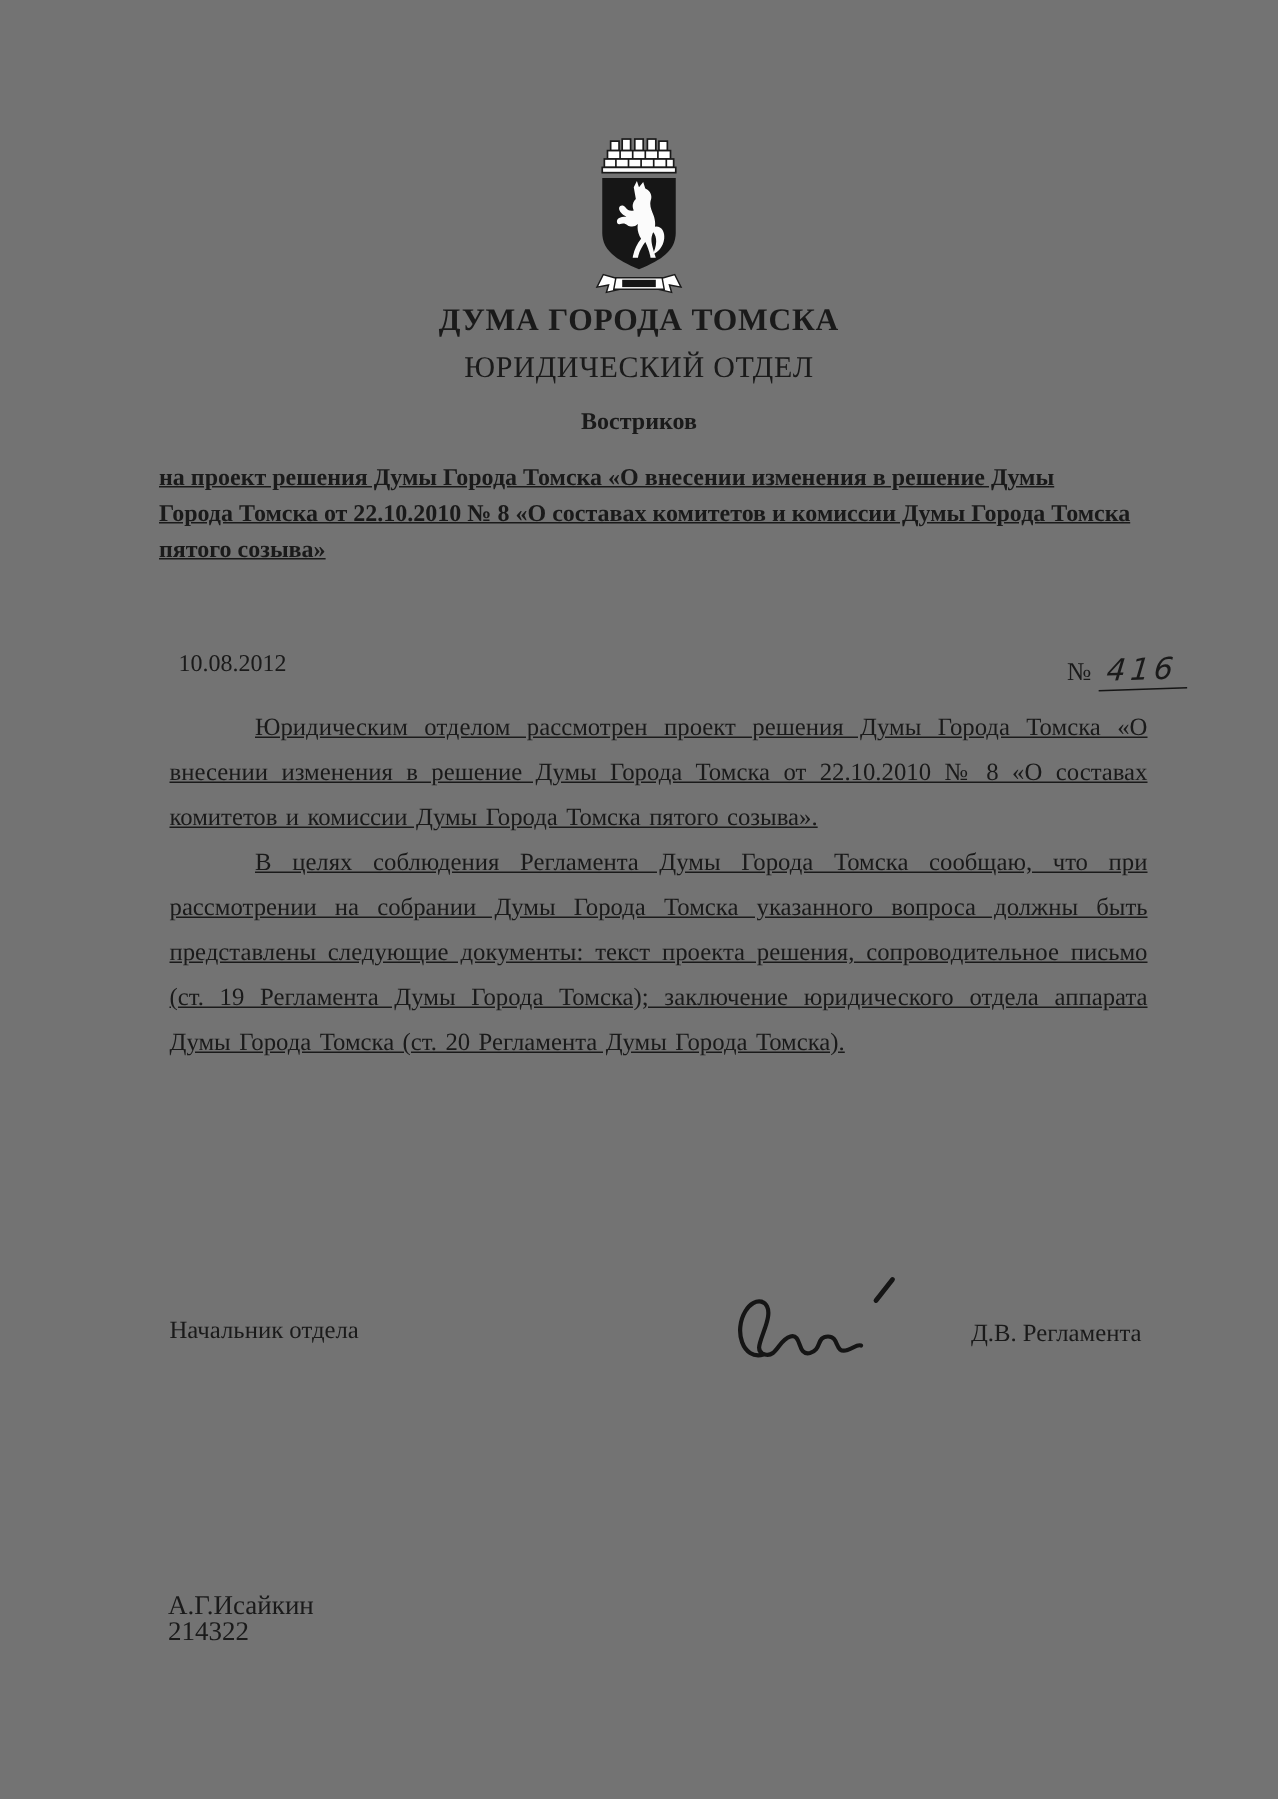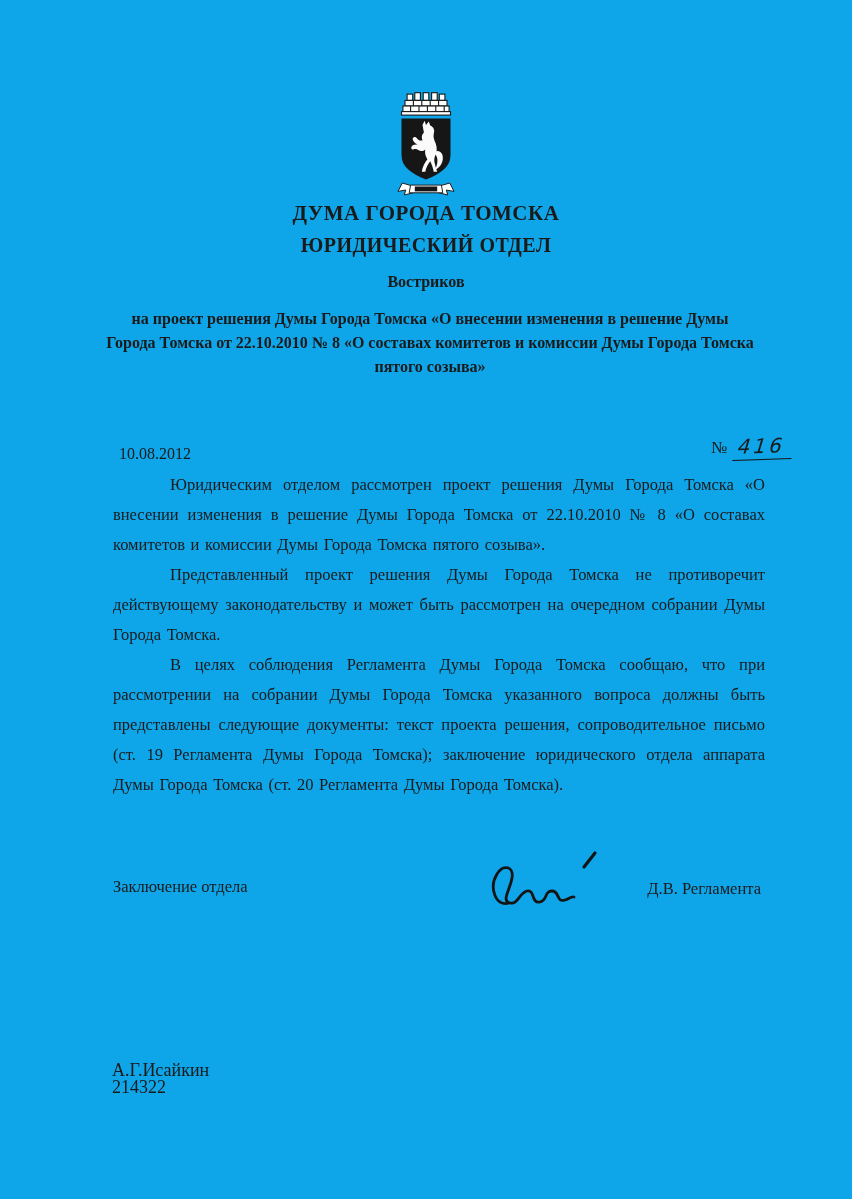--- a/index.html
+++ b/index.html
@@ -1,42 +1,42 @@
 <!DOCTYPE html>
 <html><head>
 <meta charset="utf-8">
 <style>
   html,body{margin:0;padding:0;background:#e8e8e8;}
   .page{
     position:relative;
     width:852px;height:1199px;
     margin:0 auto;
-    background:#0ea5e9;
+    background:#737373;
     color:#1a1a1a;
     font-family:"Liberation Serif","DejaVu Serif",serif;
     overflow:hidden;
   }
   .centered{position:absolute;left:0;width:100%;text-align:center;}
   .emblem{position:absolute;top:92px;left:50%;transform:translateX(-50%);width:100px;height:112px;}
   .org-name{top:201px;font-weight:bold;font-size:21px;letter-spacing:.5px;}
-  .dept-name{top:234px;font-weight:bold;font-size:20px;letter-spacing:.5px;}
+  .dept-name{top:234px;font-weight:normal;font-size:20px;letter-spacing:.5px;}
   .doc-type{top:273px;font-weight:bold;font-size:16px;}
   .subject{
     position:absolute;top:307px;left:106px;width:648px;
-    text-align:center;font-weight:bold;font-size:16px;line-height:24px;
+    font-weight:bold;font-size:16px;line-height:24px;text-decoration:underline;
   }
   .meta-row{position:absolute;top:432px;left:113px;width:682px;height:34px;}
-  .date{position:absolute;left:6px;top:13px;font-size:16px;}
+  .date{position:absolute;left:6px;top:2px;font-size:16px;}
   .number-block{position:absolute;right:4px;top:2px;font-size:17px;white-space:nowrap;}
   .hand-number-wrap{display:inline-block;border-bottom:1.6px solid #151515;padding:0 6px 1px 6px;transform:rotate(-2deg);}
   .hand-number{
     font-family:"DejaVu Sans",sans-serif;font-style:italic;font-size:20px;
     letter-spacing:3px;display:inline-block;transform:skewX(-8deg);
   }
-  .body-text{position:absolute;top:470px;left:113px;width:652px;}
+  .body-text{position:absolute;top:470px;left:113px;width:652px;text-decoration:underline;}
   .body-text p{
     margin:0;font-size:16.5px;line-height:30px;
     text-align:justify;text-indent:57px;word-spacing:1.5px;
   }
   .signature-row{position:absolute;top:845px;left:113px;width:652px;height:70px;}
   .sig-role{position:absolute;left:0;top:32px;font-size:16.5px;}
   .sig-scribble{position:absolute;left:368px;top:0;width:130px;height:70px;}
   .sig-name{position:absolute;right:4px;top:34px;font-size:16.5px;}
   .footer{position:absolute;top:1062px;left:112px;font-size:18px;line-height:17px;}
 </style>
@@ -100,26 +100,25 @@
   <div class="meta-row">
     <span class="date">10.08.2012</span>
     <span class="number-block">
       <span>№</span>
       <span class="hand-number-wrap"><span class="hand-number">416</span></span>
     </span>
   </div>
 
   <div class="body-text">
     <p>Юридическим отделом рассмотрен проект решения Думы Города Томска «О внесении изменения в решение Думы Города Томска от 22.10.2010 № 8 «О составах комитетов и комиссии Думы Города Томска пятого созыва».</p>
-    <p>Представленный проект решения Думы Города Томска не противоречит действующему законодательству и может быть рассмотрен на очередном собрании Думы Города Томска.</p>
     <p>В целях соблюдения Регламента Думы Города Томска сообщаю, что при рассмотрении на собрании Думы Города Томска указанного вопроса должны быть представлены следующие документы: текст проекта решения, сопроводительное письмо (ст. 19 Регламента Думы Города Томска); заключение юридического отдела аппарата Думы Города Томска (ст. 20 Регламента Думы Города Томска).</p>
   </div>
 
   <div class="signature-row">
-    <span class="sig-role">Заключение отдела</span>
+    <span class="sig-role">Начальник отдела</span>
     <span class="sig-scribble">
       <svg viewBox="0 0 130 70" width="130" height="70" xmlns="http://www.w3.org/2000/svg">
         <g fill="none" stroke="#151515" stroke-width="2.8" stroke-linecap="round">
           <path d="M28,58 C14,62 8,42 16,29 C22,19 33,21 31,33 C29,45 20,56 29,58
                    C37,60 38,48 46,46 C54,44 50,59 59,57 C67,55 63,46 71,46
                    C79,46 75,58 84,55 C88,54 90,51 93,52"></path>
           <path d="M103,22 L114,8" stroke-width="3.2"></path>
         </g>
       </svg>
     </span>

